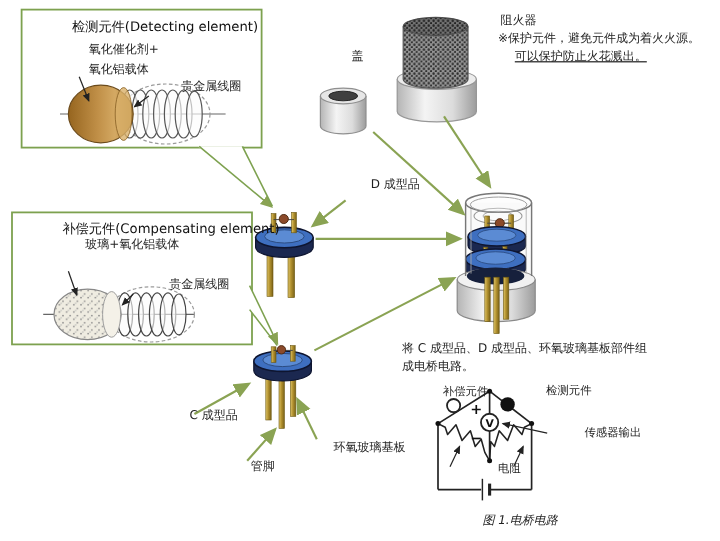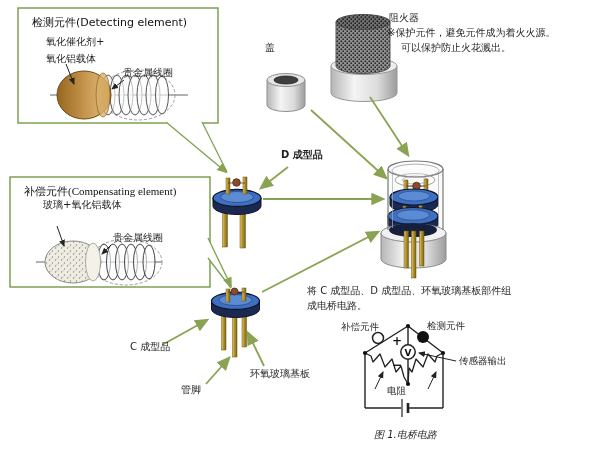--- a/index.html
+++ b/index.html
@@ -1,19 +1,19 @@
 <!DOCTYPE html>
 <html><head>
 <meta charset="utf-8">
 <style>
   html,body{margin:0;padding:0;background:#ffffff;}
   .canvas{position:relative;width:600px;height:451px;background:#fff;overflow:hidden;
           font-family:"DejaVu Sans","Liberation Sans",sans-serif;}
   .canvas svg{position:absolute;left:0;top:0;}
-  .lbl{position:absolute;color:#1f1f1f;font-size:10px;line-height:1.15;white-space:nowrap;}
+  .lbl{position:absolute;color:#1f1f1f;font-size:10px;line-height:1.15;white-space:nowrap;margin-left:28px;}
   .lbl.title{font-size:11px;color:#111;}
   .lbl.small{font-size:9.5px;}
   svg text{font-family:"DejaVu Sans","Liberation Sans",sans-serif;}
 </style>
 </head>
 <body>
 
 <div class="canvas">
 
 <svg width="600" height="451" viewBox="0 0 600 451">
@@ -209,30 +209,30 @@
     <text x="397" y="345" text-anchor="middle" font-size="12" font-weight="bold" fill="#111" stroke="none">+</text>
     <text x="397" y="369" text-anchor="middle" font-size="12" font-weight="bold" fill="#111" stroke="none">−</text>
   </g>
 </svg>
 
 <div class="lbl title" style="left:32px;top:17px;">检测元件(Detecting element)</div>
 <div class="lbl" style="left:46px;top:36px;">氧化催化剂+</div>
 <div class="lbl" style="left:46px;top:53px;">氧化铝载体</div>
 <div class="lbl" style="left:123px;top:67px;">贵金属线圈</div>
 
-<div class="lbl title" style="left:24px;top:185px;font-family:Liberation Serif, serif;">补偿元件(Compensating element)</div>
+<div class="lbl title" style="left:24px;top:185px;">补偿元件(Compensating element)</div>
 <div class="lbl" style="left:43px;top:199px;">玻璃+氧化铝载体</div>
 <div class="lbl" style="left:113px;top:232px;">贵金属线圈</div>
 
 <div class="lbl" style="left:265px;top:42px;">盖</div>
 <div class="lbl" style="left:389px;top:12px;">阻火器</div>
 <div class="lbl" style="left:387px;top:27px;">※保护元件，避免元件成为着火火源。</div>
-<div class="lbl" style="left:401px;top:42px;">可以保护防止火花溅出。</div>
-
-<div class="lbl" style="left:281px;top:149px;font-weight:bold;">D 成型品</div>
+<div class="lbl" style="left:401px;top:42px;text-decoration:underline;">可以保护防止火花溅出。</div>
+
+<div class="lbl" style="left:281px;top:149px;">D 成型品</div>
 <div class="lbl" style="left:130px;top:341px;">C 成型品</div>
 <div class="lbl" style="left:181px;top:384px;">管脚</div>
 <div class="lbl" style="left:250px;top:368px;">环氧玻璃基板</div>
 
 <div class="lbl" style="left:307px;top:285px;">将 C 成型品、D 成型品、环氧玻璃基板部件组</div>
 <div class="lbl" style="left:307px;top:300px;text-align:right;">成电桥电路。</div>
 
 <div class="lbl small" style="left:341px;top:322px;">补偿元件</div>
 <div class="lbl small" style="left:427px;top:321px;">检测元件</div>
 <div class="lbl small" style="left:459px;top:356px;">传感器输出</div>

